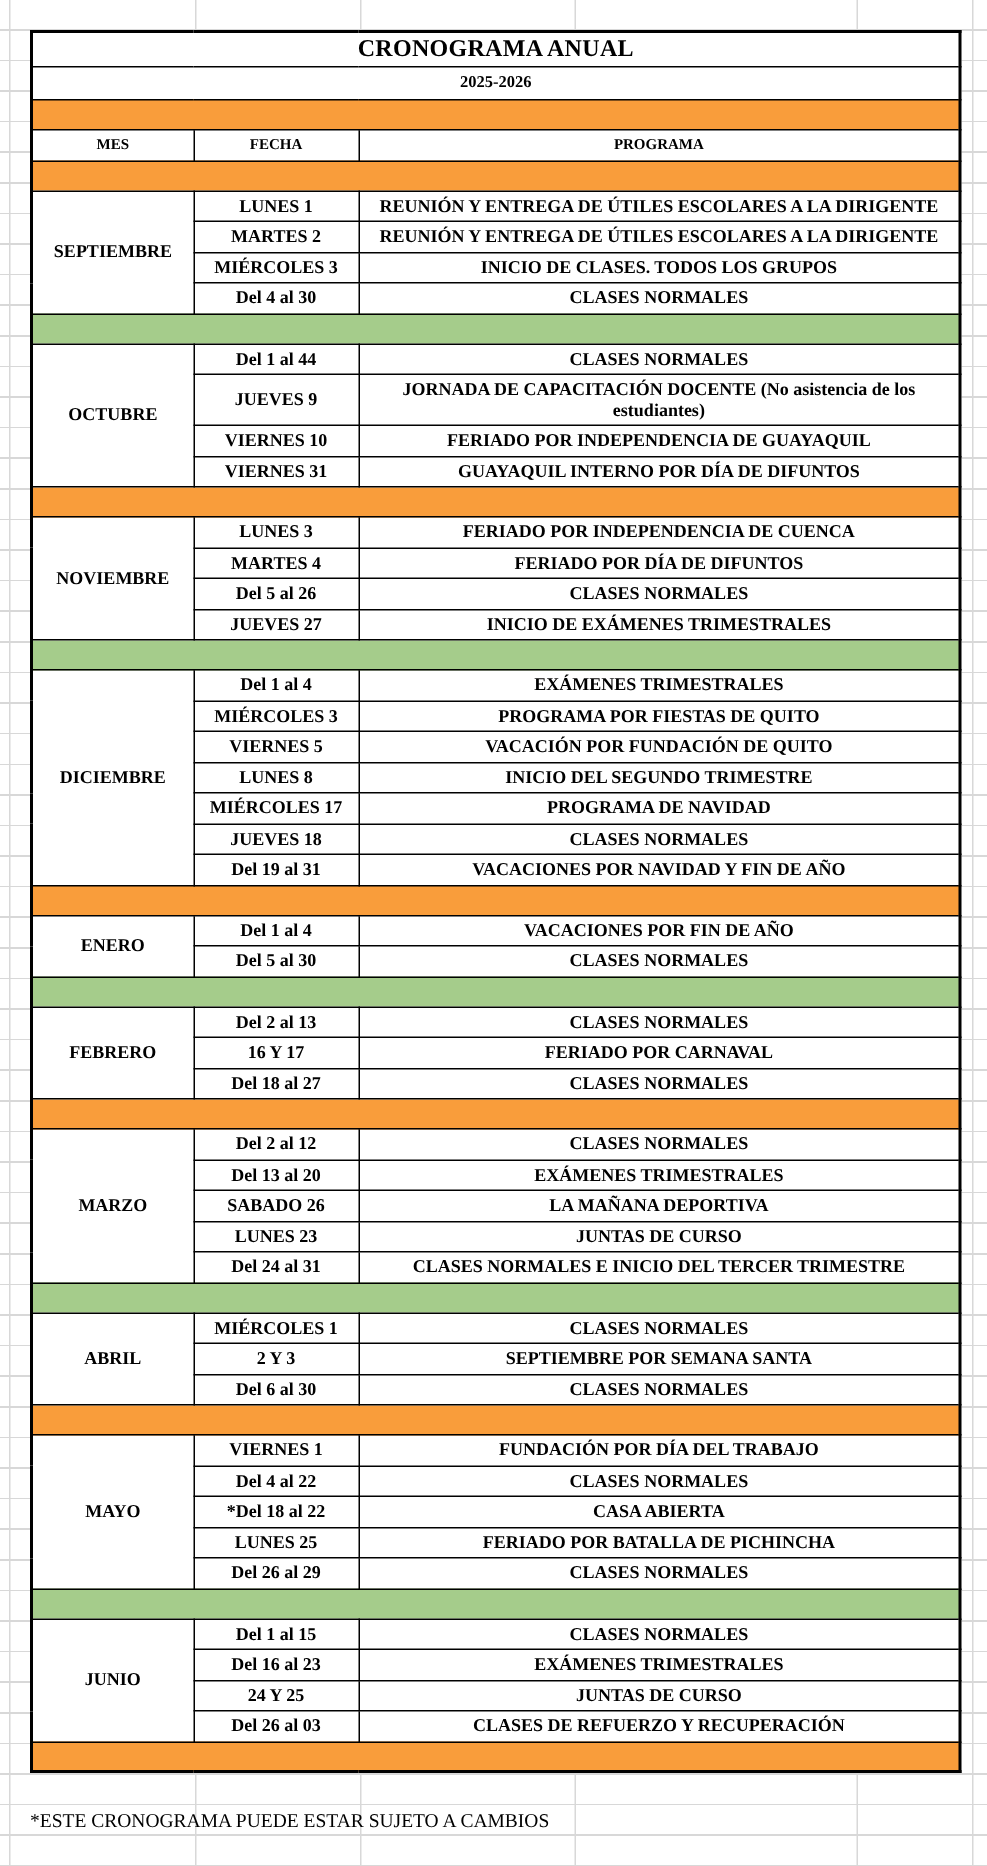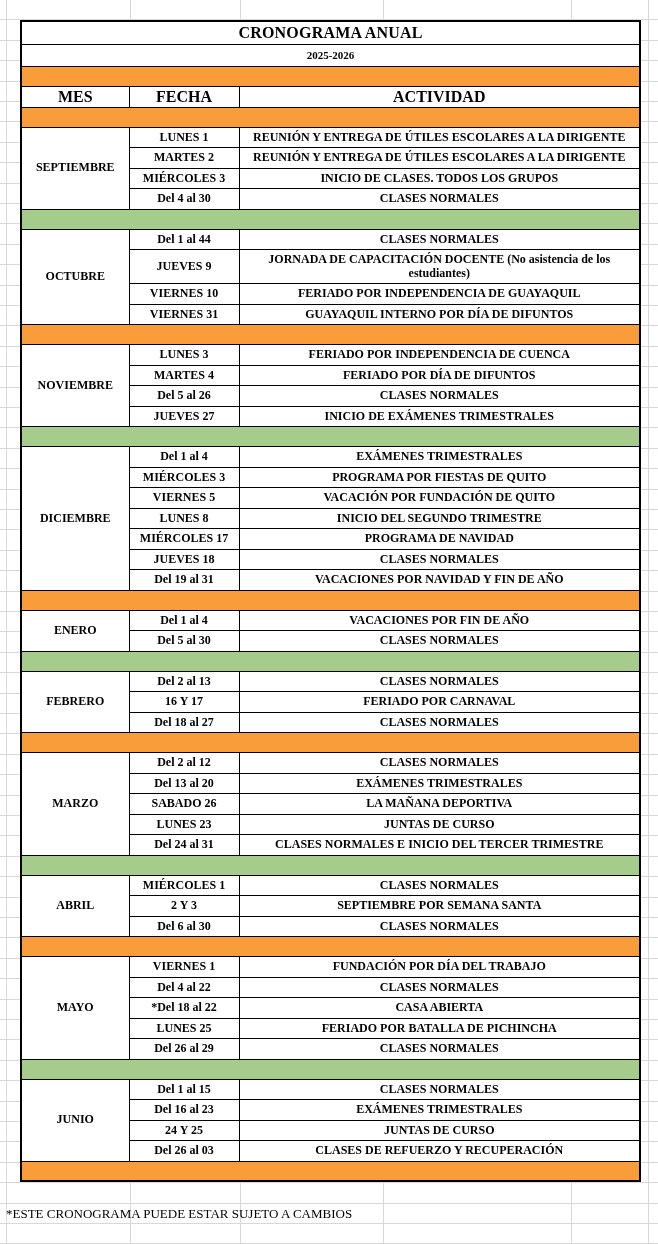--- a/index.html
+++ b/index.html
@@ -30,32 +30,32 @@
   }
   .sheet-table td{
     border:1.6px solid var(--border);
     text-align:center;vertical-align:middle;
     padding:0 3px;line-height:1.12;
     font-weight:bold;font-size:12px;
   }
   .sheet-table{border:2.5px solid var(--border);}
   .title-row td{height:23px;font-size:16px;letter-spacing:.2px;}
   .subtitle-row td{height:22px;font-size:11px;}
-  .header-row td{height:21px;font-size:16px;}
+  .header-row td{height:21px;font-size:10px;}
   .band td{height:20px;padding:0;}
   .band-orange td{background:var(--orange);}
   .band-green td{background:var(--green);}
   .row{height:20.5px;}
   .row-tall{height:34px;}
   .mes{font-size:12.5px;}
   .fecha{font-size:12px;}
   .act{font-size:12px;}
 
   .footnote{
-    position:absolute;left:6px;top:1206px;z-index:3;
+    position:absolute;left:20px;top:1206px;z-index:3;
     font-size:13px;font-weight:normal;white-space:nowrap;
   }
 </style>
 </head>
 <body>
 
 <div class="grid-h"></div>
 <div class="vline" style="left:6px"></div>
 <div class="vline" style="left:130px"></div>
 <div class="vline" style="left:240px"></div>
@@ -75,21 +75,21 @@
       </tr>
     <tr class="subtitle-row">
         <td colspan="3">2025-2026</td>
       </tr>
     <tr class="band band-orange">
         <td colspan="3"></td>
       </tr>
     <tr class="header-row">
       <td>MES</td>
       <td>FECHA</td>
-      <td>ACTIVIDAD</td>
+      <td>PROGRAMA</td>
     </tr>
     <tr class="band band-orange">
         <td colspan="3"></td>
       </tr>
 
     <tr class="row">
       <td class="mes" rowspan="4">SEPTIEMBRE</td>
       <td class="fecha">LUNES 1</td>
       <td class="act">REUNIÓN Y ENTREGA DE ÚTILES ESCOLARES A LA DIRIGENTE</td>
     </tr>

